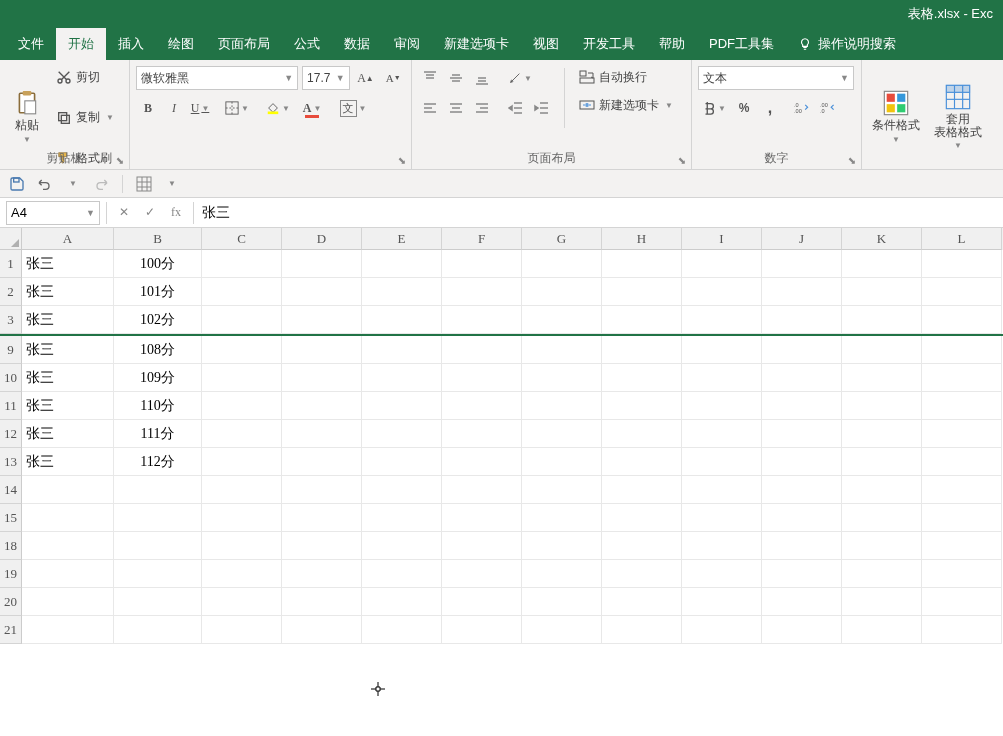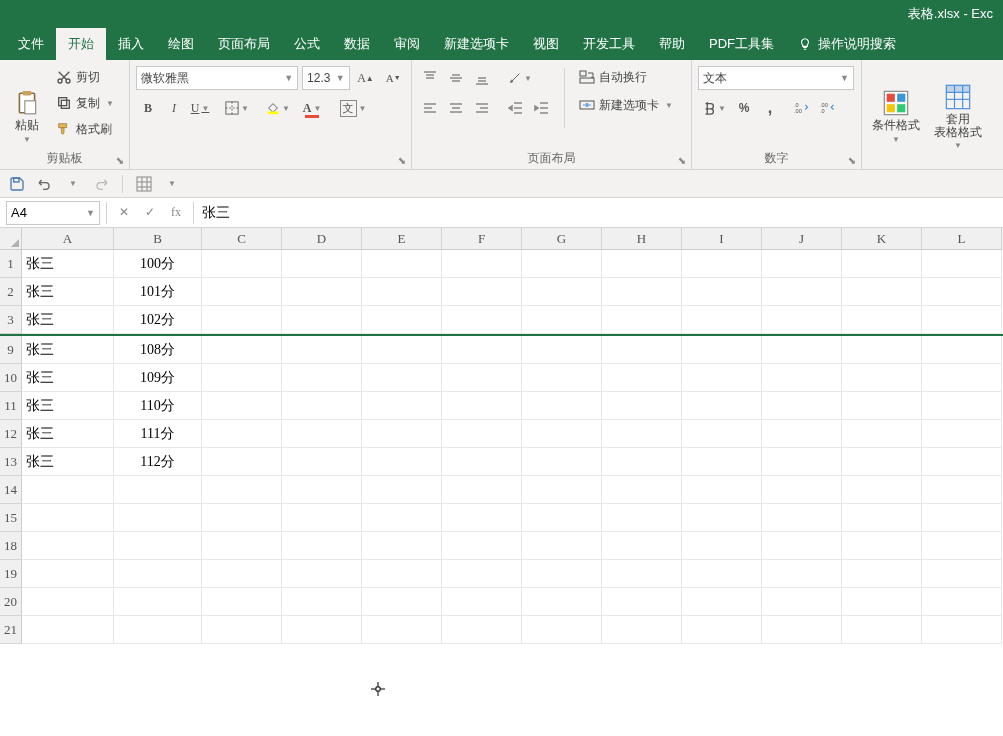--- a/index.html
+++ b/index.html
@@ -106,21 +106,21 @@
         <div class="ico">
           <svg width="26" height="28" viewBox="0 0 24 24">
               <rect x="5" y="3" width="14" height="18" rx="1" fill="#fff" stroke="#8a6d3b" stroke-width="1.5"></rect>
               <rect x="8" y="1" width="8" height="4" rx="1" fill="#c8a15a"></rect>
               <rect x="10" y="10" width="10" height="12" fill="#fff" stroke="#888"></rect>
             </svg>
         </div>
         <div class="lbl">粘贴</div>
         <div style="font-size:8px;color:#888">▼</div>
       </div>
-      <div class="vstack" style="justify-content:flex-start;gap:4px;padding-top:2px">
+      <div class="vstack" style="justify-content:space-between;gap:4px;padding-top:2px">
         <div class="smallbtn">
           <div class="ico">
               <svg width="16" height="16" viewBox="0 0 24 24" fill="none" stroke="#555" stroke-width="2">
                 <circle cx="6" cy="18" r="3"></circle>
                 <circle cx="18" cy="18" r="3"></circle>
                 <path d="M8 16L20 4M16 16L4 4"></path>
               </svg>
             </div>
           <span>剪切</span>
         </div>
@@ -149,21 +149,21 @@
   </div>
 
   <div class="group" style="width:282px">
     <div class="group-body vstack" style="gap:6px;padding-top:2px;width:100%">
       <div class="hstack" style="gap:4px">
         <div class="combo" style="width:164px">
             <span>微软雅黑</span>
             <span class="dd">▼</span>
           </div>
         <div class="combo" style="width:48px">
-            <span>12.3</span>
+            <span>17.7</span>
             <span class="dd">▼</span>
           </div>
         <div class="iconbtn" style="font-family:serif">A<sup style="font-size:8px">▲</sup></div>
         <div class="iconbtn" style="font-family:serif;font-size:11px">A<sup style="font-size:7px">▼</sup></div>
       </div>
       <div class="hstack" style="gap:2px">
         <div class="iconbtn" style="font-weight:bold;font-family:serif">B</div>
         <div class="iconbtn" style="font-style:italic;font-family:serif">I</div>
         <div class="iconbtn" style="text-decoration:underline;font-family:serif">U<span class="dd">▼</span></div>
         <div class="sep"></div>

